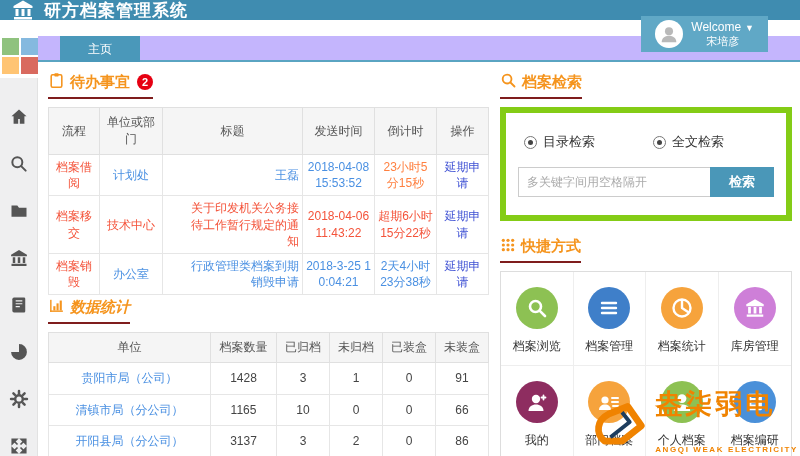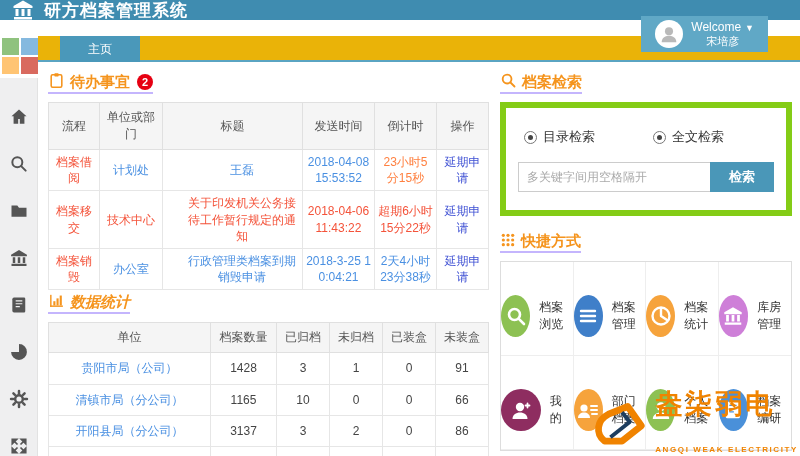--- a/index.html
+++ b/index.html
@@ -27,45 +27,45 @@
     border-right:1px solid #e2e2e2; z-index:20; }
   .logo-grid { width:38px; height:42px; background:#fff; display:grid;
     grid-template-columns:17px 17px; grid-template-rows:17px 17px; gap:2px;
     padding:2px; cursor:pointer; }
   .logo-grid i { display:block; }
   .side-icons { display:flex; flex-direction:column; align-items:center; gap:25px; padding-top:28px; }
   .side-icons .sicon { width:22px; height:22px; display:flex; align-items:center;
     justify-content:center; cursor:pointer; }
 
   
-  .tabbar { position:absolute; left:38px; top:36px; right:0; height:26px; background:#eab308;
+  .tabbar { position:absolute; left:38px; top:36px; right:0; height:26px; background:#c4b5fd;
     border-bottom:2px solid #5aa4c2; z-index:10; }
   .tab { position:absolute; left:22px; top:0; width:80px; height:26px; background:#4a98ba;
     color:#fff; font-size:12px; display:flex; align-items:center; justify-content:center;
     cursor:pointer; }
 
   
   .content { position:absolute; left:38px; top:64px; right:0; bottom:0;
     padding:6px 8px 0 10px; display:flex; gap:12px; overflow:hidden; }
   .col-left { width:440px; flex:0 0 440px; }
   .col-right { flex:1; }
 
   .sec-head { margin:2px 0 8px 0; }
   .sec-title { display:inline-flex; align-items:center; gap:5px; color:#f5941d;
-    font-size:15px; font-weight:bold; border-bottom:2px solid #c4b5fd; }
+    font-size:15px; font-weight:bold; border-bottom:2px solid #7f1d1d; padding-bottom:5px; }
   .badge { background:#e60012; color:#fff; font-size:11px; font-weight:bold; width:16px;
     height:16px; border-radius:50%; display:inline-flex; align-items:center;
     justify-content:center; margin-left:2px; }
 
   table { width:100%; border-collapse:collapse; table-layout:fixed; background:#fff; }
   th { background:#f5f5f5; color:#555; font-weight:normal; font-size:12px;
     padding:6px 2px; border:1px solid #e0e0e0; }
   td { border:1px solid #e6e6e6; font-size:12px; padding:4px 3px; text-align:center;
     line-height:1.35; word-break:break-all; color:#444; }
-  .todo-table td.cell-subject { text-align:center; padding-left:22px; }
+  .todo-table td.cell-subject { text-align:right; padding-left:22px; }
   .stats-table td { padding:7px 3px; }
   .c-red { color:#f4533a; } .c-blue { color:#4a90e2; }
   .c-orange { color:#ff8040; } .c-link { color:#4052d4; cursor:pointer; }
   .unit-link { color:#4a90e2; cursor:pointer; }
 
   .stats-head { margin-top:2px;font-style:italic; }
 
   
   .search-box { border:6px solid #84cc16; padding:20px 12px 18px; margin-top:2px; background:#fff; }
   .radio-row { display:flex; gap:58px; margin-bottom:16px; padding-left:6px; }
@@ -79,21 +79,21 @@
     font-family:"Liberation Sans","DejaVu Sans",sans-serif; }
   .search-row input::placeholder { color:#aaa; }
   .search-row button { width:64px; height:30px; background:#4a97b8; border:none; color:#fff;
     font-size:13px; cursor:pointer; font-family:"Liberation Sans","DejaVu Sans",sans-serif;font-weight:bold; }
 
   
   .shortcut-head { margin-top:16px; }
   .shortcut-grid { border:1px solid #ddd; margin-top:2px; display:grid;
     grid-template-columns:repeat(4,1fr); background:#fff; }
   .shortcut-cell { height:94px; border-right:1px solid #eee; border-bottom:1px solid #eee;
-    display:flex; align-items:center; padding-top:15px; gap:9px;
+    display:flex; flex-direction:column; align-items:center; padding-top:15px; gap:9px;
     cursor:pointer; }
   .shortcut-cell:nth-child(4n) { border-right:none; }
   .shortcut-circle { width:42px; height:42px; border-radius:50%; display:flex;
     align-items:center; justify-content:center; }
   .shortcut-label { font-size:12px; color:#333; }
 
   
   .watermark { position:absolute; right:2px; bottom:2px; display:flex; align-items:center;
     gap:4px; z-index:40; }
   .wm-text { display:flex; flex-direction:column; }

